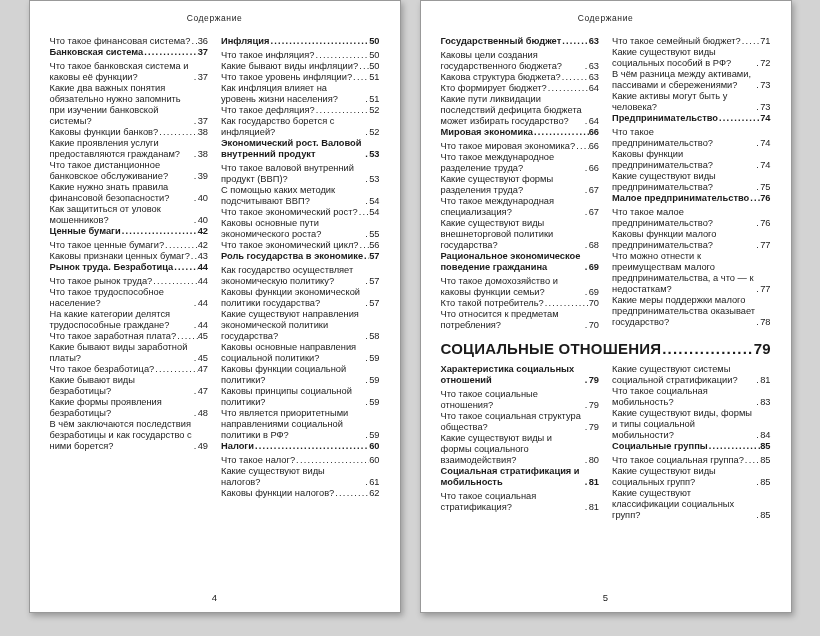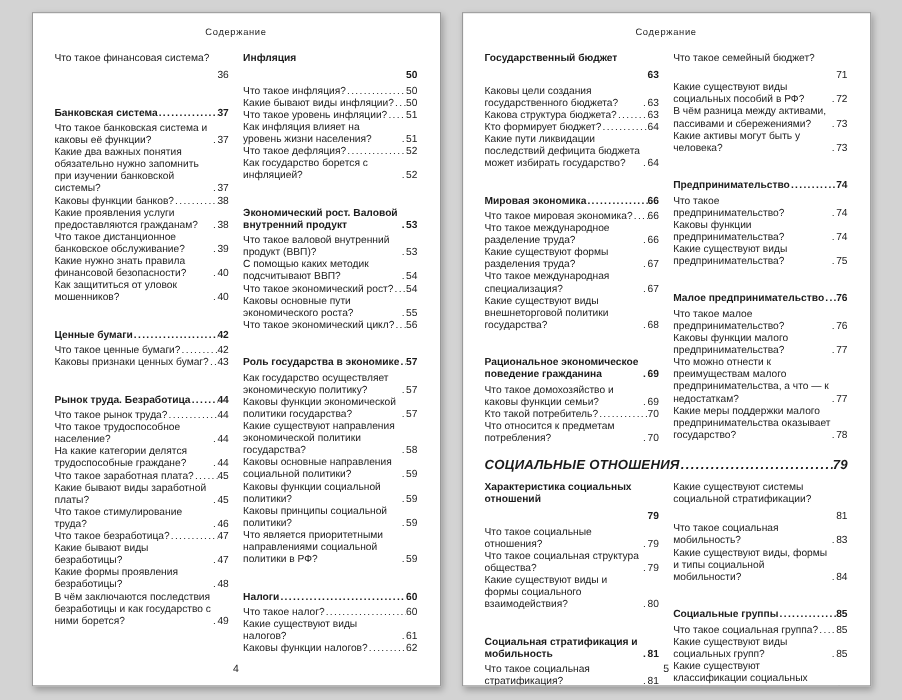--- a/index.html
+++ b/index.html
@@ -3,42 +3,42 @@
 <meta charset="utf-8">
 <style>
   * { box-sizing: border-box; }
   html, body { margin: 0; padding: 0; }
   body {
     width: 820px; height: 636px; overflow: hidden;
     background: var(--background, #d3d3d3);
     font-family: "Liberation Sans", "DejaVu Sans", sans-serif;
     color: var(--text, #1b1b1b);
   }
-  .spread { display: flex; justify-content: center; align-items: flex-start; gap: 19px; padding-top: 11px; }
+  .spread { display: flex; justify-content: center; align-items: flex-start; gap: 19px; }
   .page {
     width: 372px; height: 613px; position: relative; overflow: hidden;
     background: var(--paper, #ffffff);
     border: 1px solid #999;
     box-shadow: 2px 3px 6px rgba(0,0,0,0.28);
     padding: 5px 20px 26px 20px;
   }
   .page-header { text-align: center; font-size: 8.5px; letter-spacing: 0.6px; padding: 7px 0 13px; color: #222; }
   .cols { display: flex; gap: 13px; }
   .col { flex: 1 1 0; min-width: 0; }
   .entry { display: flex; font-size: 9.3px; line-height: 11px; }
-  .entry.bold { font-weight: bold; margin-top: 23px; margin-bottom: 3px; }
-  .col > .entry:first-child { margin-top: 0; flex-direction: column; }
+  .entry.bold { font-weight: bold; margin-top: 0; margin-bottom: 3px; }
+  .col > .entry:first-child { margin-top: 0; }
   .entry .t { flex: 0 1 auto; hyphens: auto; }
   .leader {
     flex: 1 1 5px; min-width: 5px; overflow: hidden; white-space: nowrap;
     align-self: flex-end; padding: 0 1px;
   }
   .leader::after { content: "......................................................................................................"; letter-spacing: 1.2px; }
   .entry .n { flex: 0 0 auto; align-self: flex-end; }
-  .section-title { display: flex; font-weight: bold; font-size: 12px; line-height: 12px; margin: 12px 0 9px; font-style: italic; }
+  .section-title { display: flex; font-weight: bold; font-size: 15px; line-height: 12px; margin: 12px 0 9px; }
   .section-title .t { flex: 0 1 auto; letter-spacing: 0.2px; }
   .section-title .n { flex: 0 0 auto; align-self: flex-end; }
   .page-footer { position: absolute; left: 0; right: 0; bottom: 9px; text-align: center; font-size: 9.5px; }
 </style>
 </head>
 <body>
 
 <div class="spread">
 
   <div class="page">
@@ -129,25 +129,20 @@
             <span class="t">Что такое заработная плата?</span>
             <span class="leader"></span>
             <span class="n">45</span>
           </div>
           <div class="entry">
             <span class="t">Какие бывают виды заработной платы?</span>
             <span class="leader"></span>
             <span class="n">45</span>
           </div>
           <div class="entry">
-            <span class="t">Что такое стимулирование труда?</span>
-            <span class="leader"></span>
-            <span class="n">46</span>
-          </div>
-          <div class="entry">
             <span class="t">Что такое безработица?</span>
             <span class="leader"></span>
             <span class="n">47</span>
           </div>
           <div class="entry">
             <span class="t">Какие бывают виды безработицы?</span>
             <span class="leader"></span>
             <span class="n">47</span>
           </div>
           <div class="entry">

